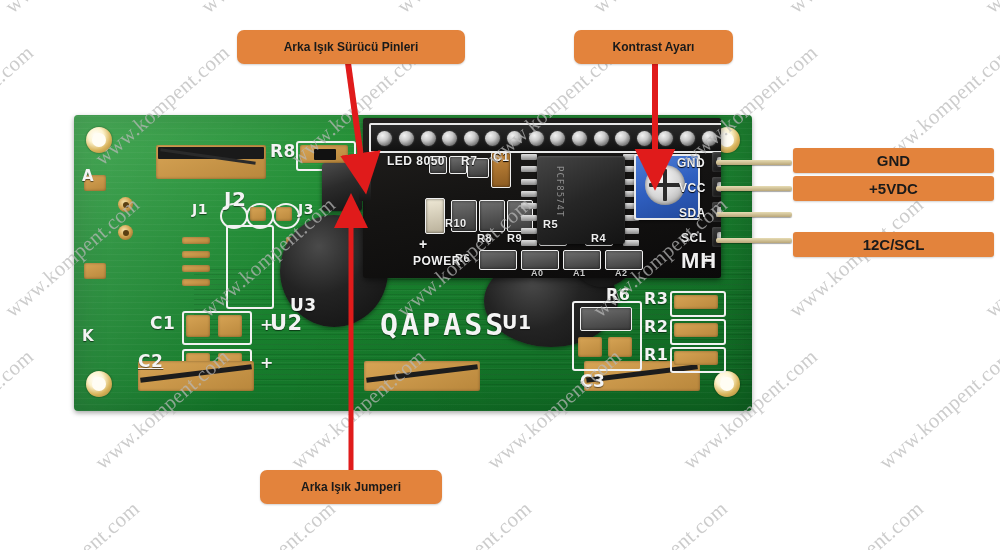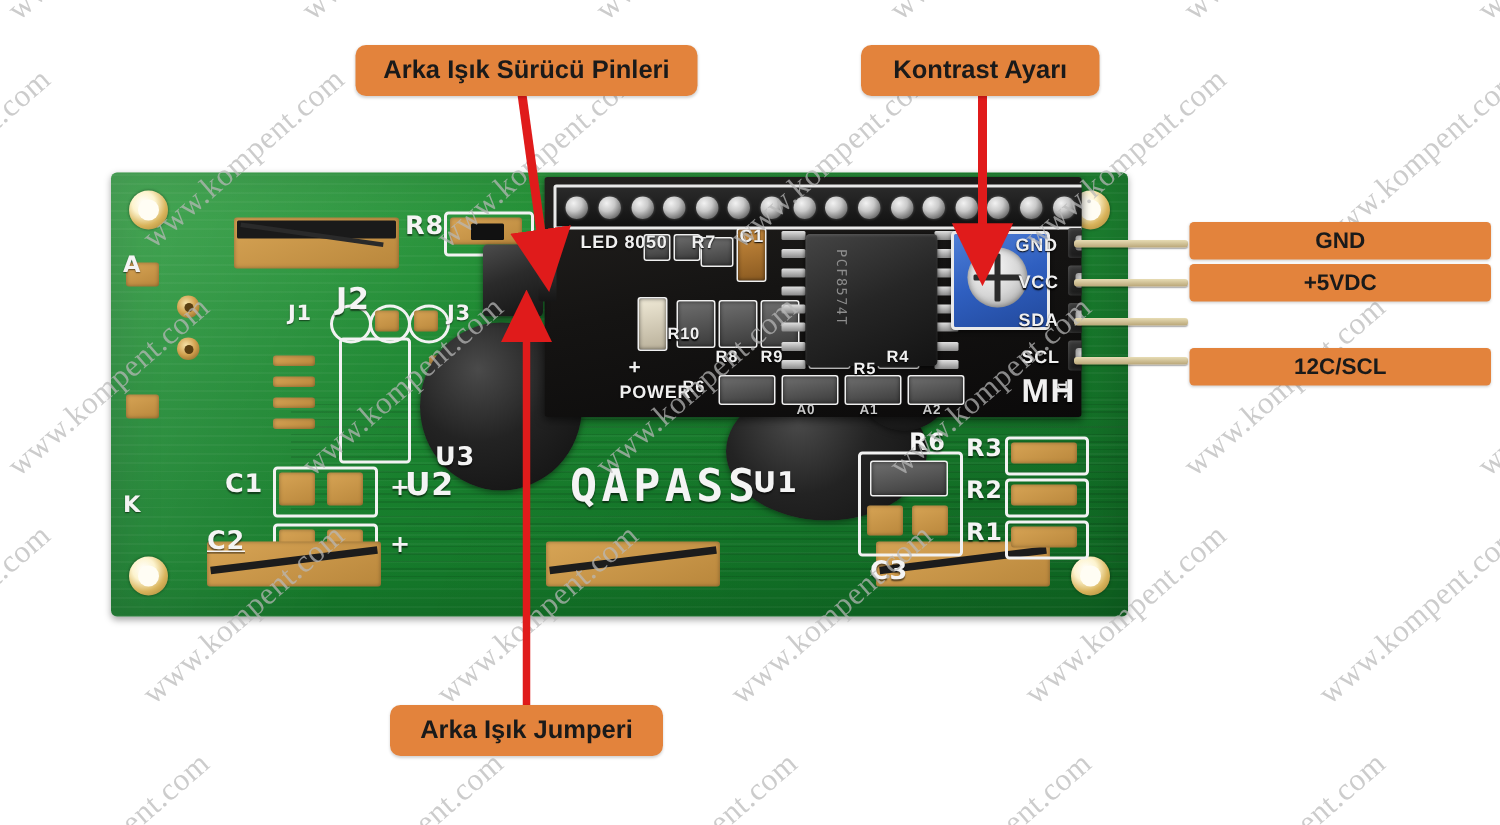--- a/index.html
+++ b/index.html
@@ -135,21 +135,21 @@
   }
   .jumper:after{content:"";position:absolute;right:-9px;top:8px;width:12px;height:30px;
     background:linear-gradient(180deg,#3a3a3a,#161616);border-radius:2px;}
 
   
   .chip{
     position:absolute;background:#e3833c;border-radius:7px;
     color:#1a1a1a;font-weight:bold;display:flex;align-items:center;justify-content:center;
     box-shadow:0 1px 2px rgba(0,0,0,.18);z-index:60;
   }
-  .chip.title{font-size:17px;height:34px;}
+  .chip.title{font-size:12px;height:34px;}
   .chip.pin{font-size:15px;height:25px;border-radius:3px;}
 
   svg.arrows{position:absolute;left:0;top:0;width:1000px;height:550px;z-index:55;pointer-events:none;}
 </style>
 </head>
 <body>
 
 <div id="stage">
 
   <div class="pcb">
@@ -331,21 +331,21 @@
     <div class="bsilk" style="left:316px;top:63px;font-size:12px;">VCC</div>
     <div class="bsilk" style="left:316px;top:88px;font-size:12px;">SDA</div>
     <div class="bsilk" style="left:318px;top:113px;font-size:12px;">SCL</div>
 
     <div class="bsilk" style="left:24px;top:36px;font-size:12px;">LED 8050</div>
     <div class="bsilk" style="left:98px;top:36px;font-size:12px;">R7</div>
     <div class="bsilk" style="left:130px;top:32px;font-size:12px;">C1</div>
     <div class="bsilk" style="left:82px;top:99px;font-size:11px;">R10</div>
     <div class="bsilk" style="left:114px;top:114px;font-size:11px;">R8</div>
     <div class="bsilk" style="left:144px;top:114px;font-size:11px;">R9</div>
-    <div class="bsilk" style="left:180px;top:122px;font-size:11px;margin-left:26px;">R5</div>
+    <div class="bsilk" style="left:180px;top:100px;font-size:11px;">R5</div>
     <div class="bsilk" style="left:228px;top:114px;font-size:11px;">R4</div>
     <div class="bsilk" style="left:92px;top:134px;font-size:11px;">R6</div>
     <div class="bsilk" style="left:50px;top:136px;font-size:12px;">POWER</div>
     <div class="bsilk" style="left:56px;top:118px;font-size:14px;">+</div>
     <div class="bsilk" style="left:168px;top:150px;font-size:9px;color:#c9c9c9;">A0</div>
     <div class="bsilk" style="left:210px;top:150px;font-size:9px;color:#c9c9c9;">A1</div>
     <div class="bsilk" style="left:252px;top:150px;font-size:9px;color:#c9c9c9;">A2</div>
     <div class="bsilk" style="left:340px;top:136px;font-size:10px;transform:rotate(-90deg);">J1</div>
     <div class="bsilk" style="left:318px;top:130px;font-size:22px;letter-spacing:1px;">MH</div>
   </div>

